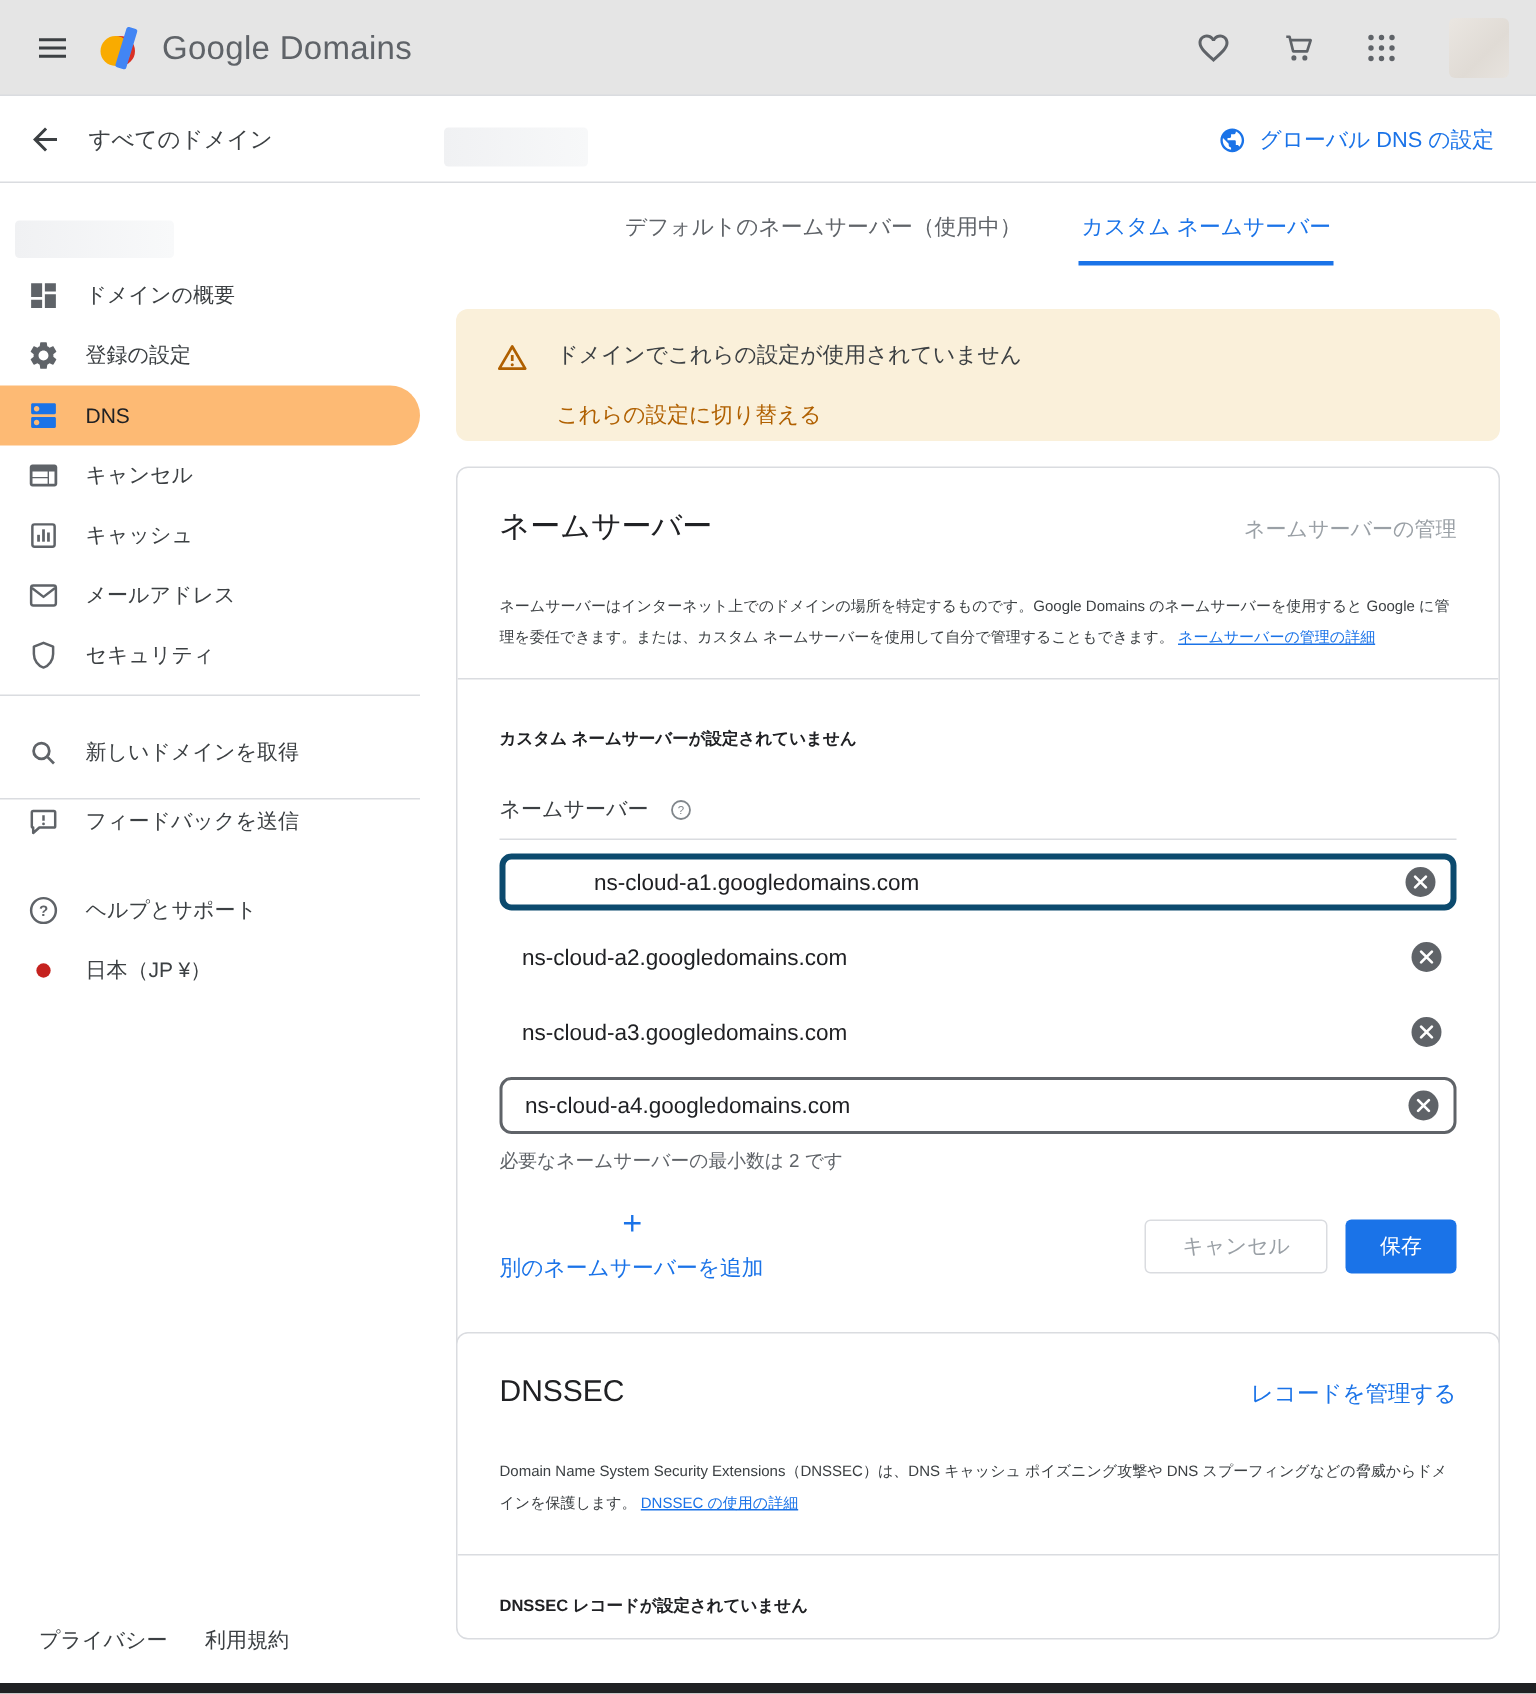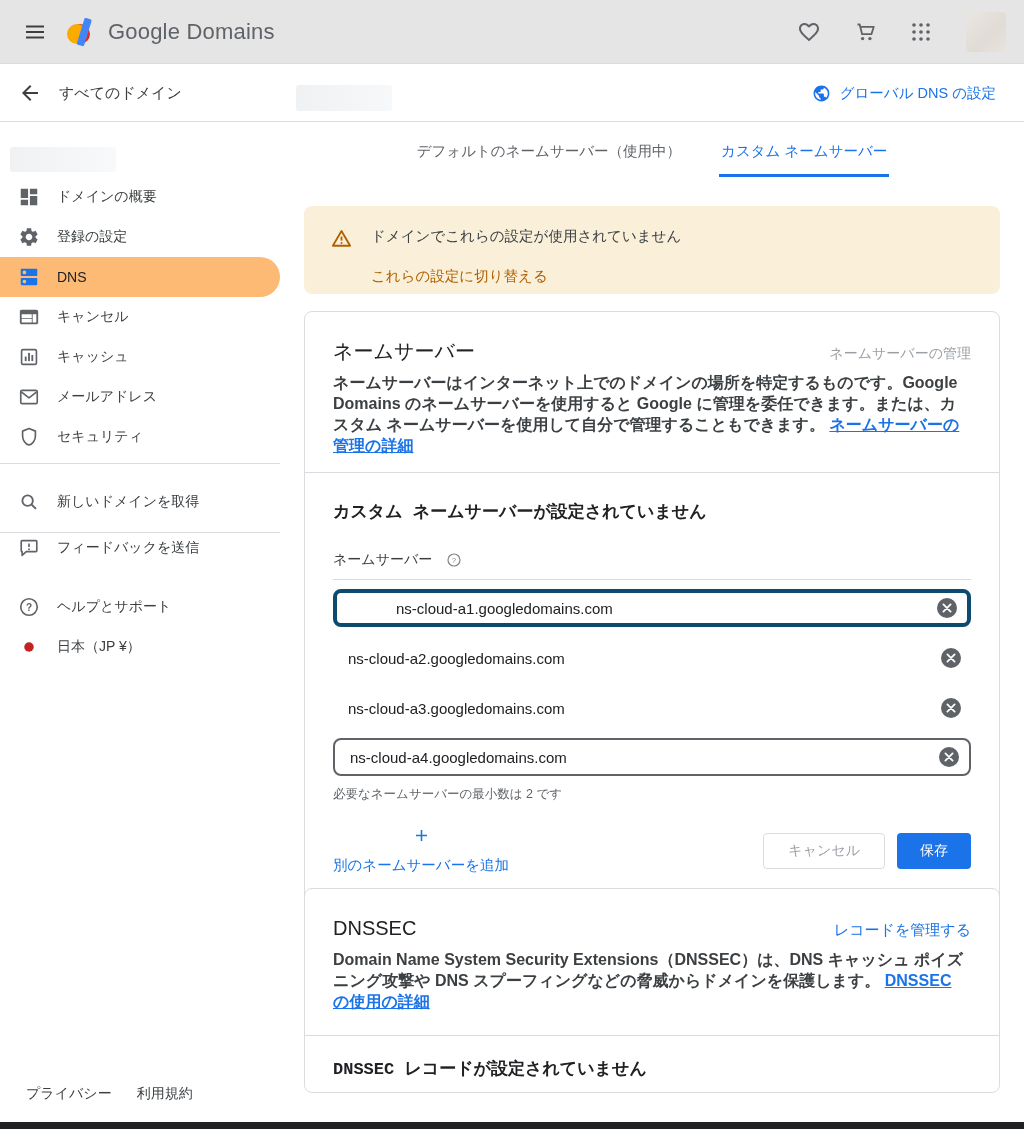--- a/index.html
+++ b/index.html
@@ -55,26 +55,26 @@
   .card { position:absolute; left:0; width:696px; background:#fff; border:1px solid #dadce0;
           border-radius:8px; padding:26px 28px; overflow:hidden; }
   .card1 { top:189px; height:642px; }
   .card2 { top:766px; height:205px; }
 
   .card-head { display:flex; align-items:baseline; justify-content:space-between; }
   .card-title { font-size:20px; line-height:26px; color:#202124; font-weight:400; }
   .muted-action { font-size:14px; color:#9aa0a6; }
   .blue-action { font-size:15px; color:#1a73e8; cursor:pointer; }
 
-  .card-desc { margin-top:8px; font-size:16px; line-height:21px; color:#3c4043; max-width:645px;font-weight:bold; }
+  .card-desc { margin-top:30px; font-size:10px; line-height:21px; color:#3c4043; max-width:645px; }
   .inline-link { color:#1a73e8; text-decoration:underline; cursor:pointer; }
 
   .hr-bleed { border:0; border-top:1px solid #dadce0; margin:16px -28px 0; }
   .card2 .hr-bleed { margin-top:23px; }
-  .empty-state { margin-top:30px; font-size:17px; font-weight:bold; color:#202124; line-height:20px;font-family:Liberation Mono, monospace; }
+  .empty-state { margin-top:30px; font-size:11px; font-weight:bold; color:#202124; line-height:20px; }
   .card2 .empty-state { margin-top:24px; }
 
   .field-label-row { margin-top:27px; display:flex; align-items:center; gap:14px; height:20px; }
   .field-label { font-size:14px; color:#3c4043; }
   .hr-thin { border:0; border-top:1px solid #dadce0; margin:9px 0 0; }
 
   .ns-row { position:relative; height:38px; margin-top:12px; border-radius:8px; }
   .ns-row.first { margin-top:9px; }
   .ns-row.outlined-1 { border:4px solid #0c4a6e;padding-left:44px; }
   .ns-row.outlined-2 { border:2px solid #5f6368; }

